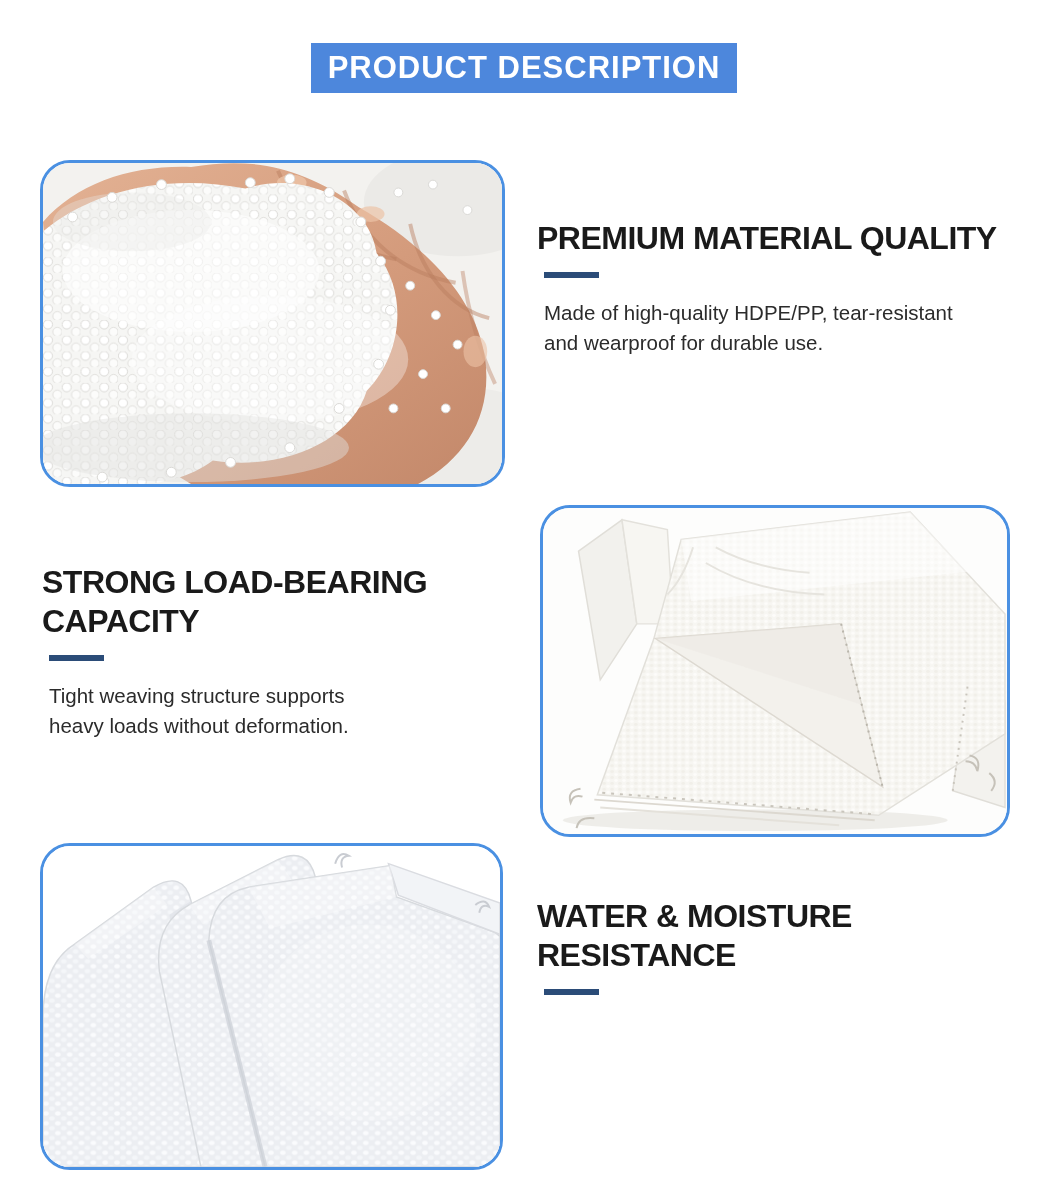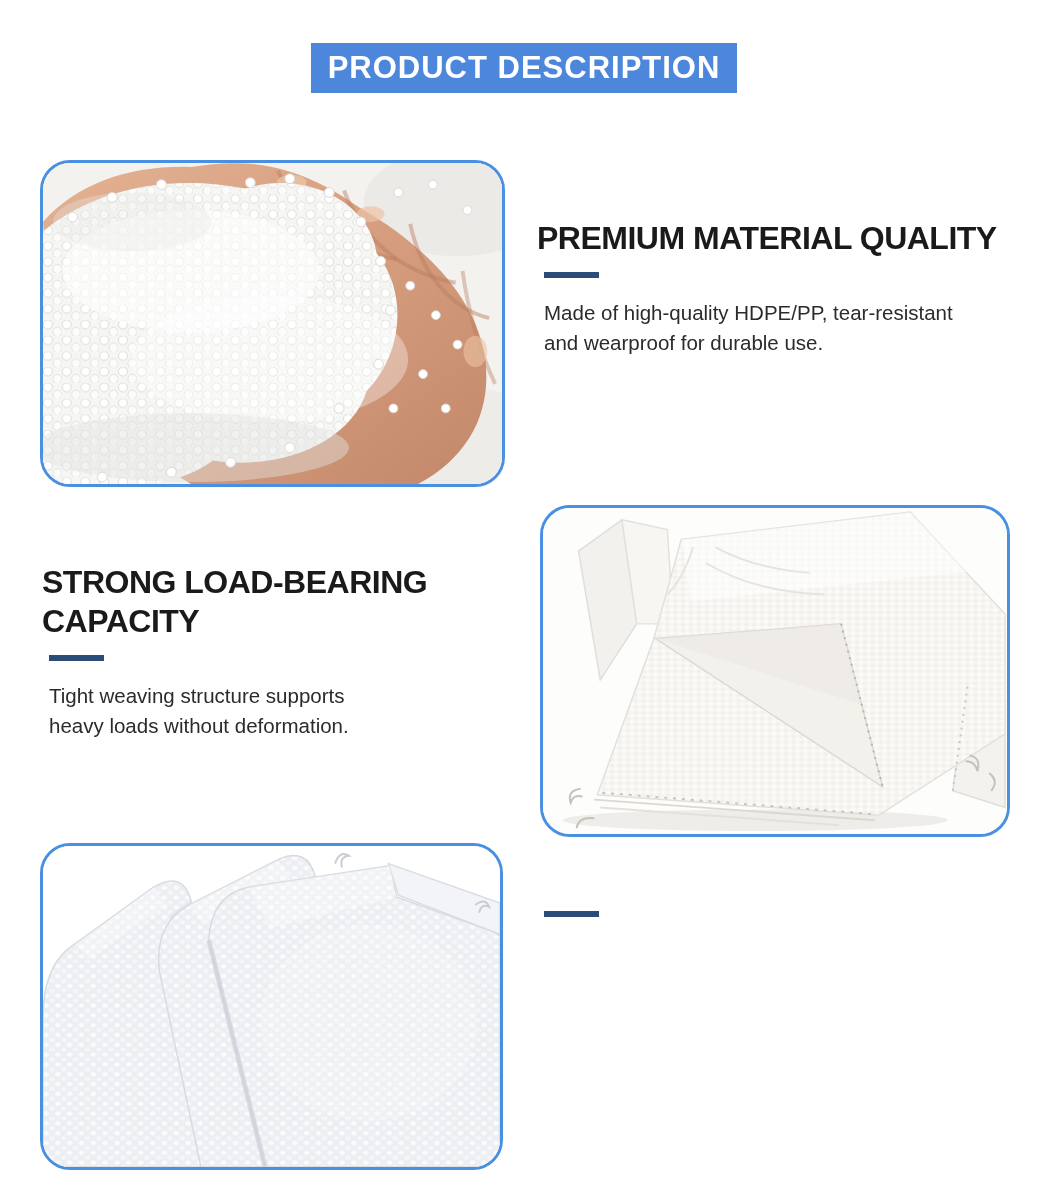--- a/index.html
+++ b/index.html
@@ -182,16 +182,18 @@
       <path d="M 168,96 L 225,327" stroke="#ccd0d7" stroke-width="5" opacity="0.7"></path>
       <polygon points="350,18 360,50 463,90 463,58" fill="#f2f4f7" stroke="#dadce1" stroke-width="1.5"></polygon>
       <polygon points="208,42 352,20 358,52 230,84" fill="#ffffff" opacity="0.3"></polygon>
       <ellipse cx="330" cy="180" rx="110" ry="100" fill="#ffffff" opacity="0.2"></ellipse>
       <path d="M 296,18 q 4,-14 14,-8 q -10,1 -7,12" stroke="#c9ccd2" stroke-width="2" fill="none"></path>
       <path d="M 438,60 q 10,-8 14,2 q -8,-4 -10,6" stroke="#c9ccd2" stroke-width="2" fill="none"></path>
     </svg>
   </figure>
 
   <section class="text text3">
+    <h2>WATER &amp; MOISTURE
+RESISTANCE</h2>
     <div class="rule"></div>
   </section>
 
 </div>
 
 </body></html>

